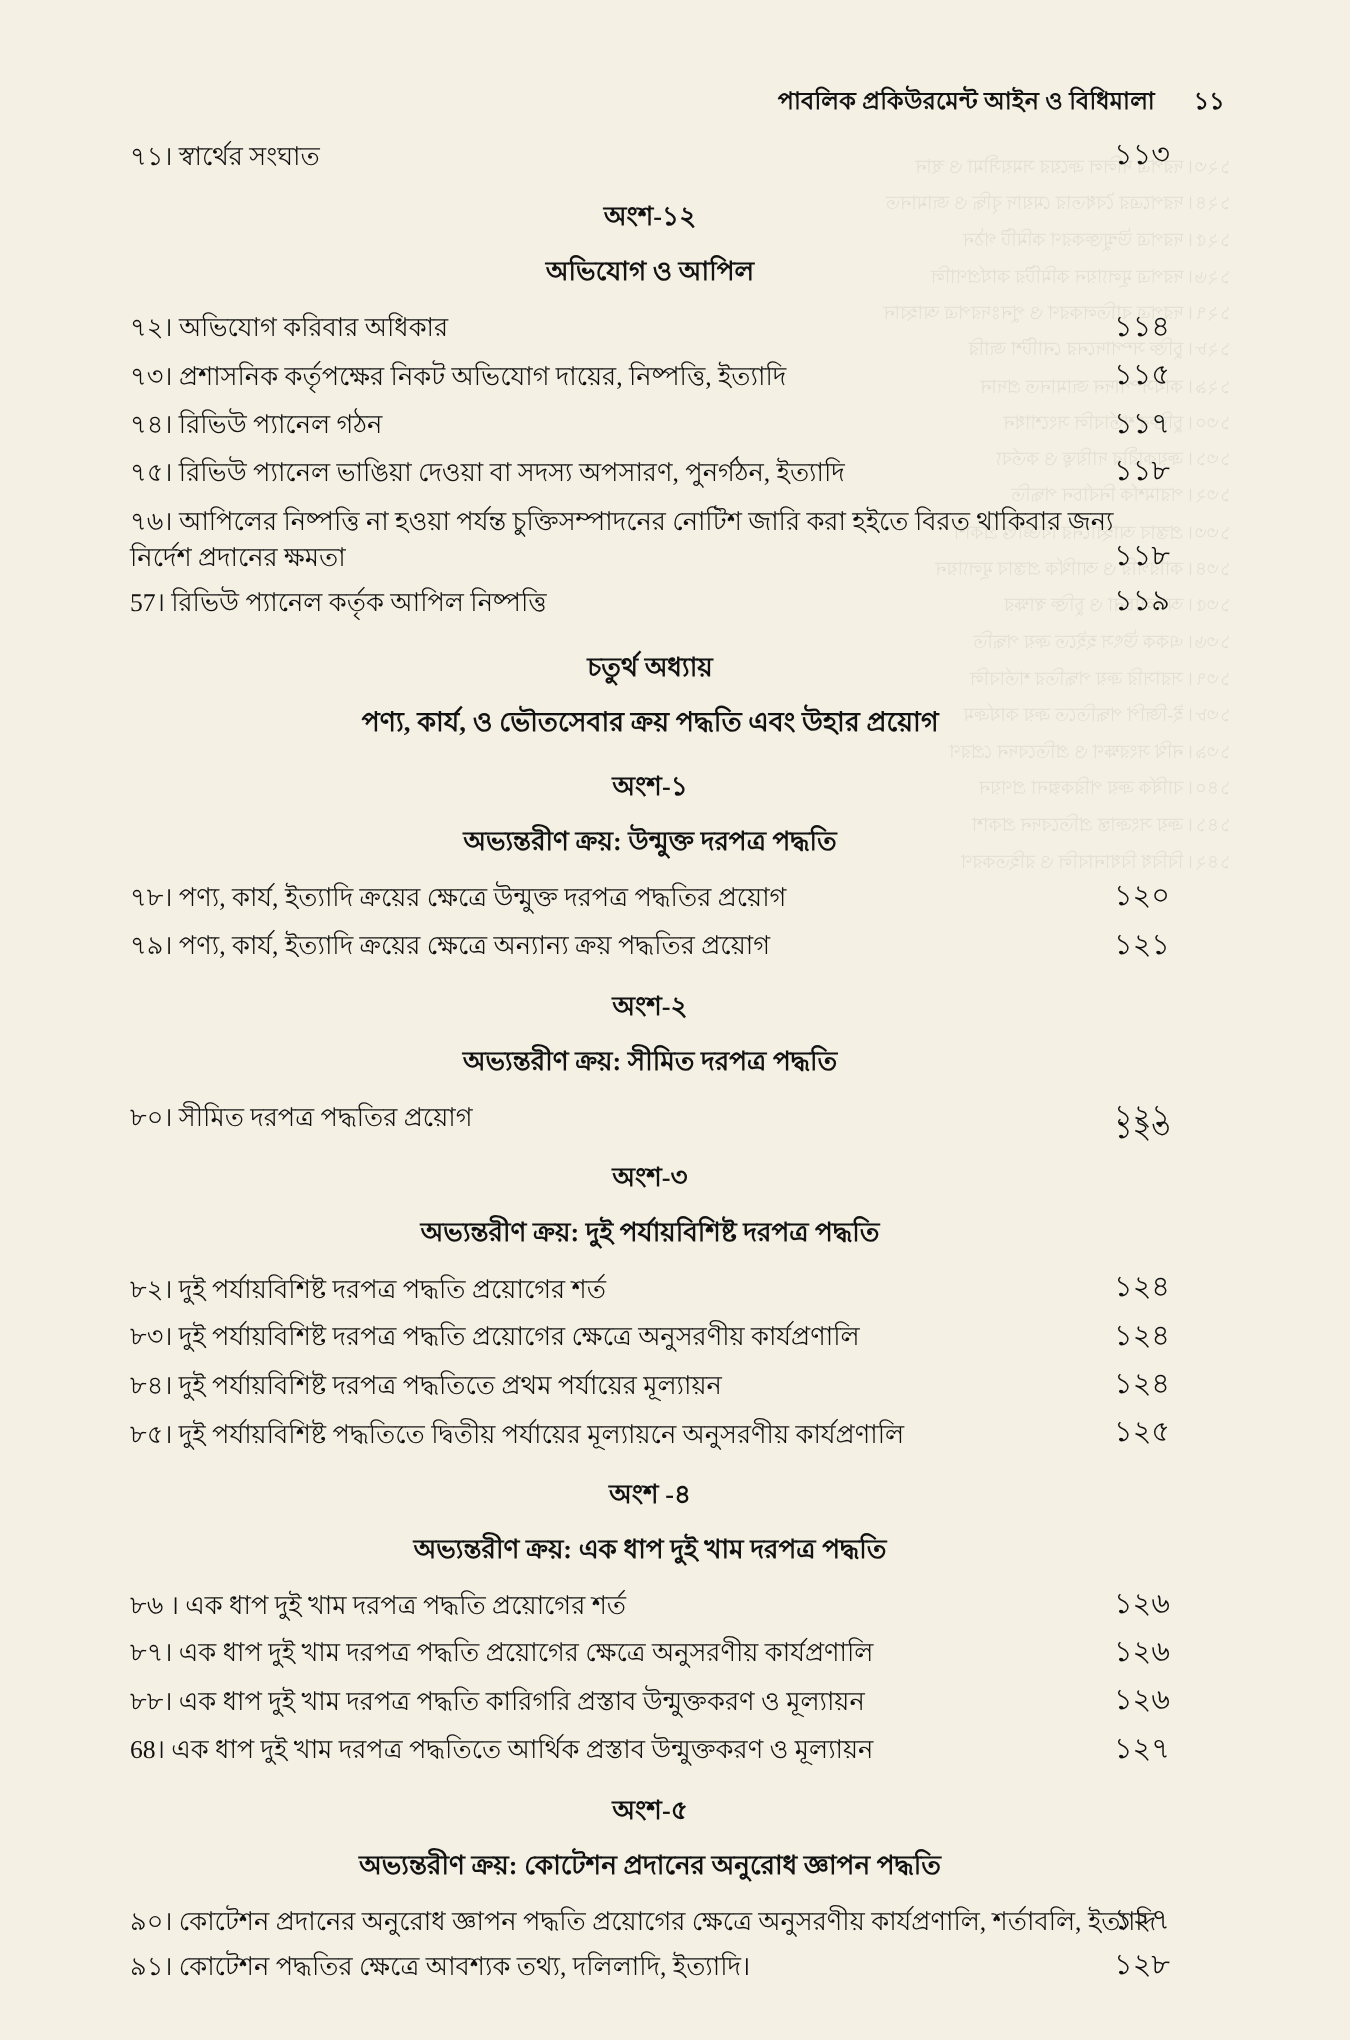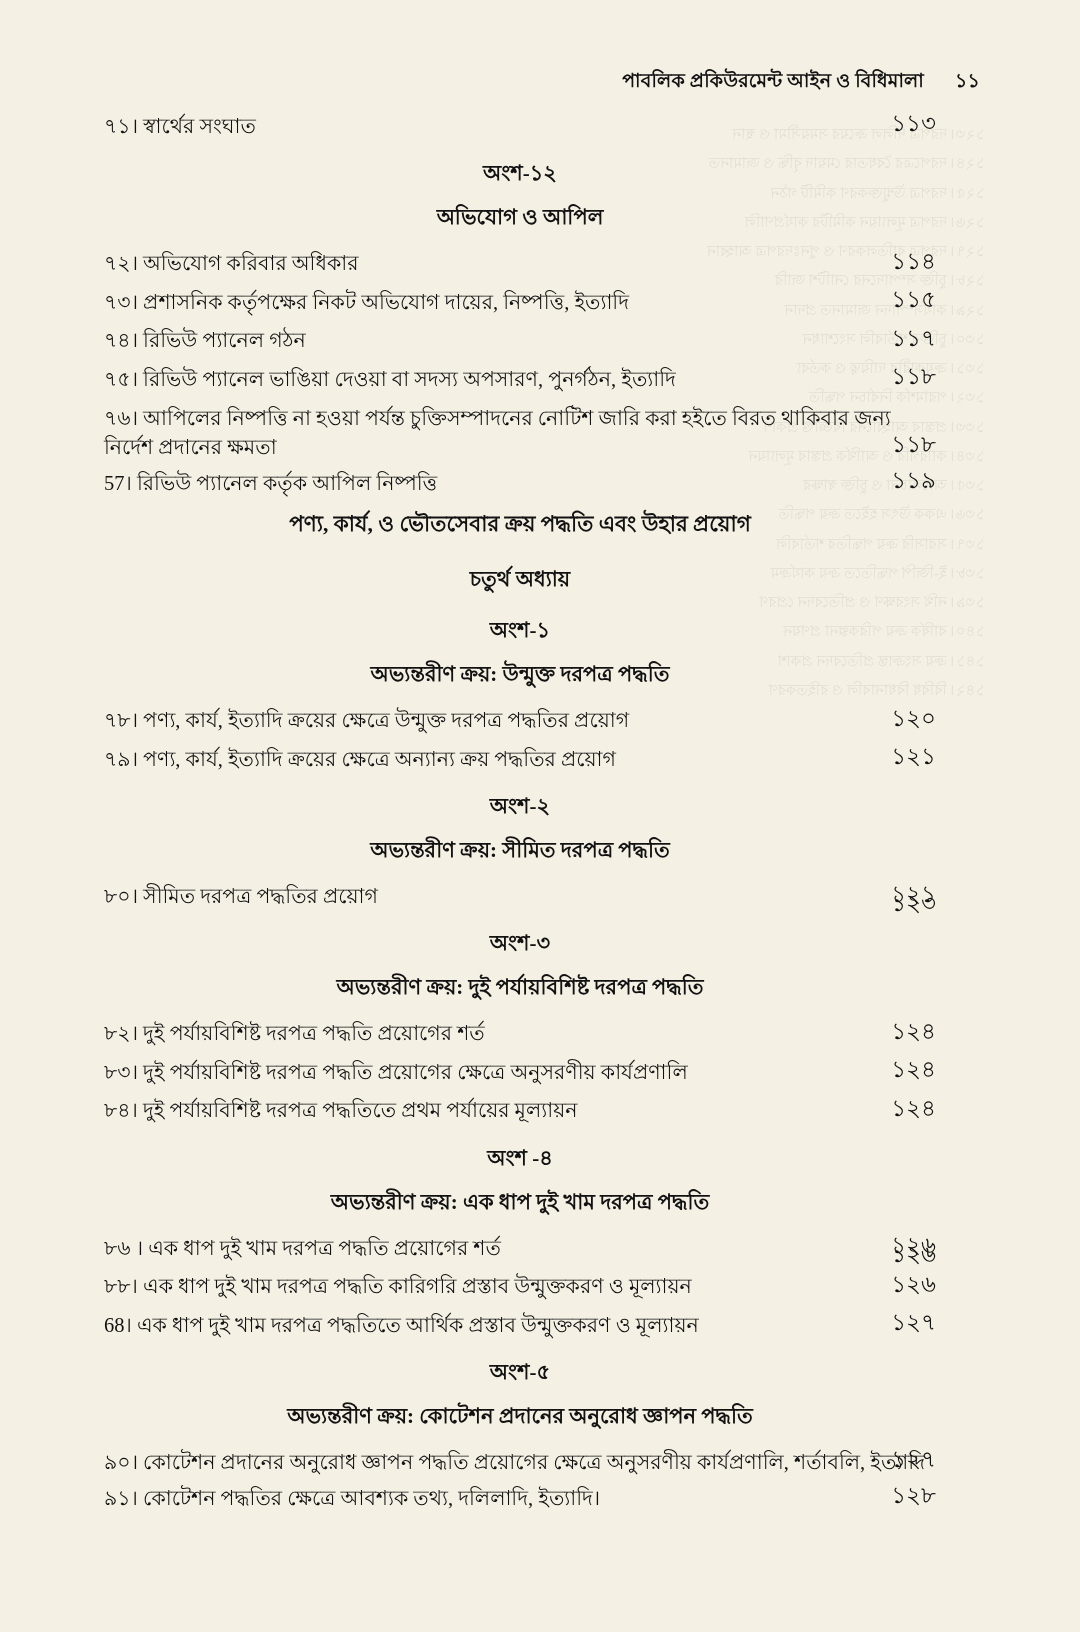--- a/index.html
+++ b/index.html
@@ -148,39 +148,40 @@
       <div class="center heading">অভিযোগ ও আপিল</div>
       <div class="entry"><span class="txt">৭২। অভিযোগ করিবার অধিকার</span><span class="pg">১১৪</span></div>
       <div class="entry"><span class="txt">৭৩। প্রশাসনিক কর্তৃপক্ষের নিকট অভিযোগ দায়ের, নিষ্পত্তি, ইত্যাদি</span><span class="pg">১১৫</span></div>
       <div class="entry"><span class="txt">৭৪। রিভিউ প্যানেল গঠন</span><span class="pg">১১৭</span></div>
       <div class="entry"><span class="txt">৭৫। রিভিউ প্যানেল ভাঙিয়া দেওয়া বা সদস্য অপসারণ, পুনর্গঠন, ইত্যাদি</span><span class="pg">১১৮</span></div>
       <div class="entry two-line">
         <span class="txt">৭৬। আপিলের নিষ্পত্তি না হওয়া পর্যন্ত চুক্তিসম্পাদনের নোটিশ জারি করা হইতে বিরত থাকিবার জন্য নির্দেশ প্রদানের ক্ষমতা</span>
         <span class="pg">১১৮</span>
       </div>
       <div class="entry"><span class="txt">57। রিভিউ প্যানেল কর্তৃক আপিল নিষ্পত্তি</span><span class="pg">১১৯</span></div>
+      <div class="center chapter">চতুর্থ অধ্যায়</div>
       <div class="center chaptertitle">পণ্য, কার্য, ও ভৌতসেবার ক্রয় পদ্ধতি এবং উহার প্রয়োগ</div>
-      <div class="center chapter">চতুর্থ অধ্যায়</div>
       <div class="center part">অংশ-১</div>
       <div class="center heading">অভ্যন্তরীণ ক্রয়: উন্মুক্ত দরপত্র পদ্ধতি</div>
       <div class="entry"><span class="txt">৭৮। পণ্য, কার্য, ইত্যাদি ক্রয়ের ক্ষেত্রে উন্মুক্ত দরপত্র পদ্ধতির প্রয়োগ</span><span class="pg">১২০</span></div>
       <div class="entry"><span class="txt">৭৯। পণ্য, কার্য, ইত্যাদি ক্রয়ের ক্ষেত্রে অন্যান্য ক্রয় পদ্ধতির প্রয়োগ</span><span class="pg">১২১</span></div>
       <div class="center part">অংশ-২</div>
       <div class="center heading">অভ্যন্তরীণ ক্রয়: সীমিত দরপত্র পদ্ধতি</div>
       <div class="entry"><span class="txt">৮০। সীমিত দরপত্র পদ্ধতির প্রয়োগ</span><span class="pg">১২১</span></div>
       <div class="entry"><span class="pg">১২৩</span></div>
       <div class="center part">অংশ-৩</div>
       <div class="center heading">অভ্যন্তরীণ ক্রয়: দুই পর্যায়বিশিষ্ট দরপত্র পদ্ধতি</div>
       <div class="entry"><span class="txt">৮২। দুই পর্যায়বিশিষ্ট দরপত্র পদ্ধতি প্রয়োগের শর্ত</span><span class="pg">১২৪</span></div>
       <div class="entry"><span class="txt">৮৩। দুই পর্যায়বিশিষ্ট দরপত্র পদ্ধতি প্রয়োগের ক্ষেত্রে অনুসরণীয় কার্যপ্রণালি</span><span class="pg">১২৪</span></div>
       <div class="entry"><span class="txt">৮৪। দুই পর্যায়বিশিষ্ট দরপত্র পদ্ধতিতে প্রথম পর্যায়ের মূল্যায়ন</span><span class="pg">১২৪</span></div>
+      <div class="entry"><span class="txt">৮৫। দুই পর্যায়বিশিষ্ট পদ্ধতিতে দ্বিতীয় পর্যায়ের মূল্যায়নে অনুসরণীয় কার্যপ্রণালি</span><span class="pg">১২৫</span></div>
       <div class="center part">অংশ -৪</div>
       <div class="center heading">অভ্যন্তরীণ ক্রয়: এক ধাপ দুই খাম দরপত্র পদ্ধতি</div>
       <div class="entry"><span class="txt">৮৬ । এক ধাপ দুই খাম দরপত্র পদ্ধতি প্রয়োগের শর্ত</span><span class="pg">১২৬</span></div>
-      <div class="entry"><span class="pg">১২৬</span></div>
+      <div class="entry"><span class="txt">৮৭। এক ধাপ দুই খাম দরপত্র পদ্ধতি প্রয়োগের ক্ষেত্রে অনুসরণীয় কার্যপ্রণালি</span><span class="pg">১২৬</span></div>
       <div class="entry"><span class="txt">৮৮। এক ধাপ দুই খাম দরপত্র পদ্ধতি কারিগরি প্রস্তাব উন্মুক্তকরণ ও মূল্যায়ন</span><span class="pg">১২৬</span></div>
       <div class="entry"><span class="txt">68। এক ধাপ দুই খাম দরপত্র পদ্ধতিতে আর্থিক প্রস্তাব উন্মুক্তকরণ ও মূল্যায়ন</span><span class="pg">১২৭</span></div>
       <div class="center part">অংশ-৫</div>
       <div class="center heading">অভ্যন্তরীণ ক্রয়: কোটেশন প্রদানের অনুরোধ জ্ঞাপন পদ্ধতি</div>
       <div class="entry two-line">
         <span class="txt">৯০। কোটেশন প্রদানের অনুরোধ জ্ঞাপন পদ্ধতি প্রয়োগের ক্ষেত্রে অনুসরণীয় কার্যপ্রণালি, শর্তাবলি, ইত্যাদি</span>
         <span class="pg">১২৭</span>
       </div>
       <div class="entry"><span class="txt">৯১। কোটেশন পদ্ধতির ক্ষেত্রে আবশ্যক তথ্য, দলিলাদি, ইত্যাদি।</span><span class="pg">১২৮</span></div>
     </div>

